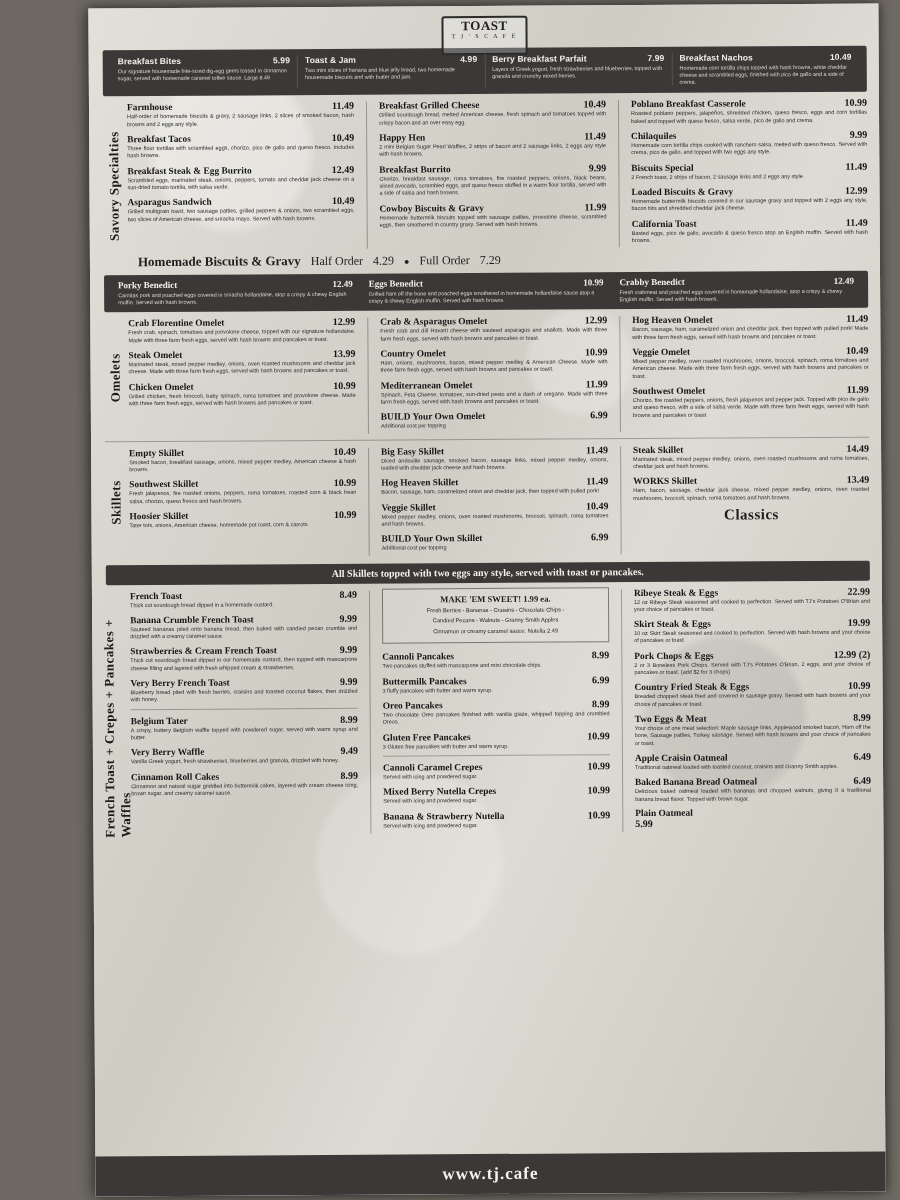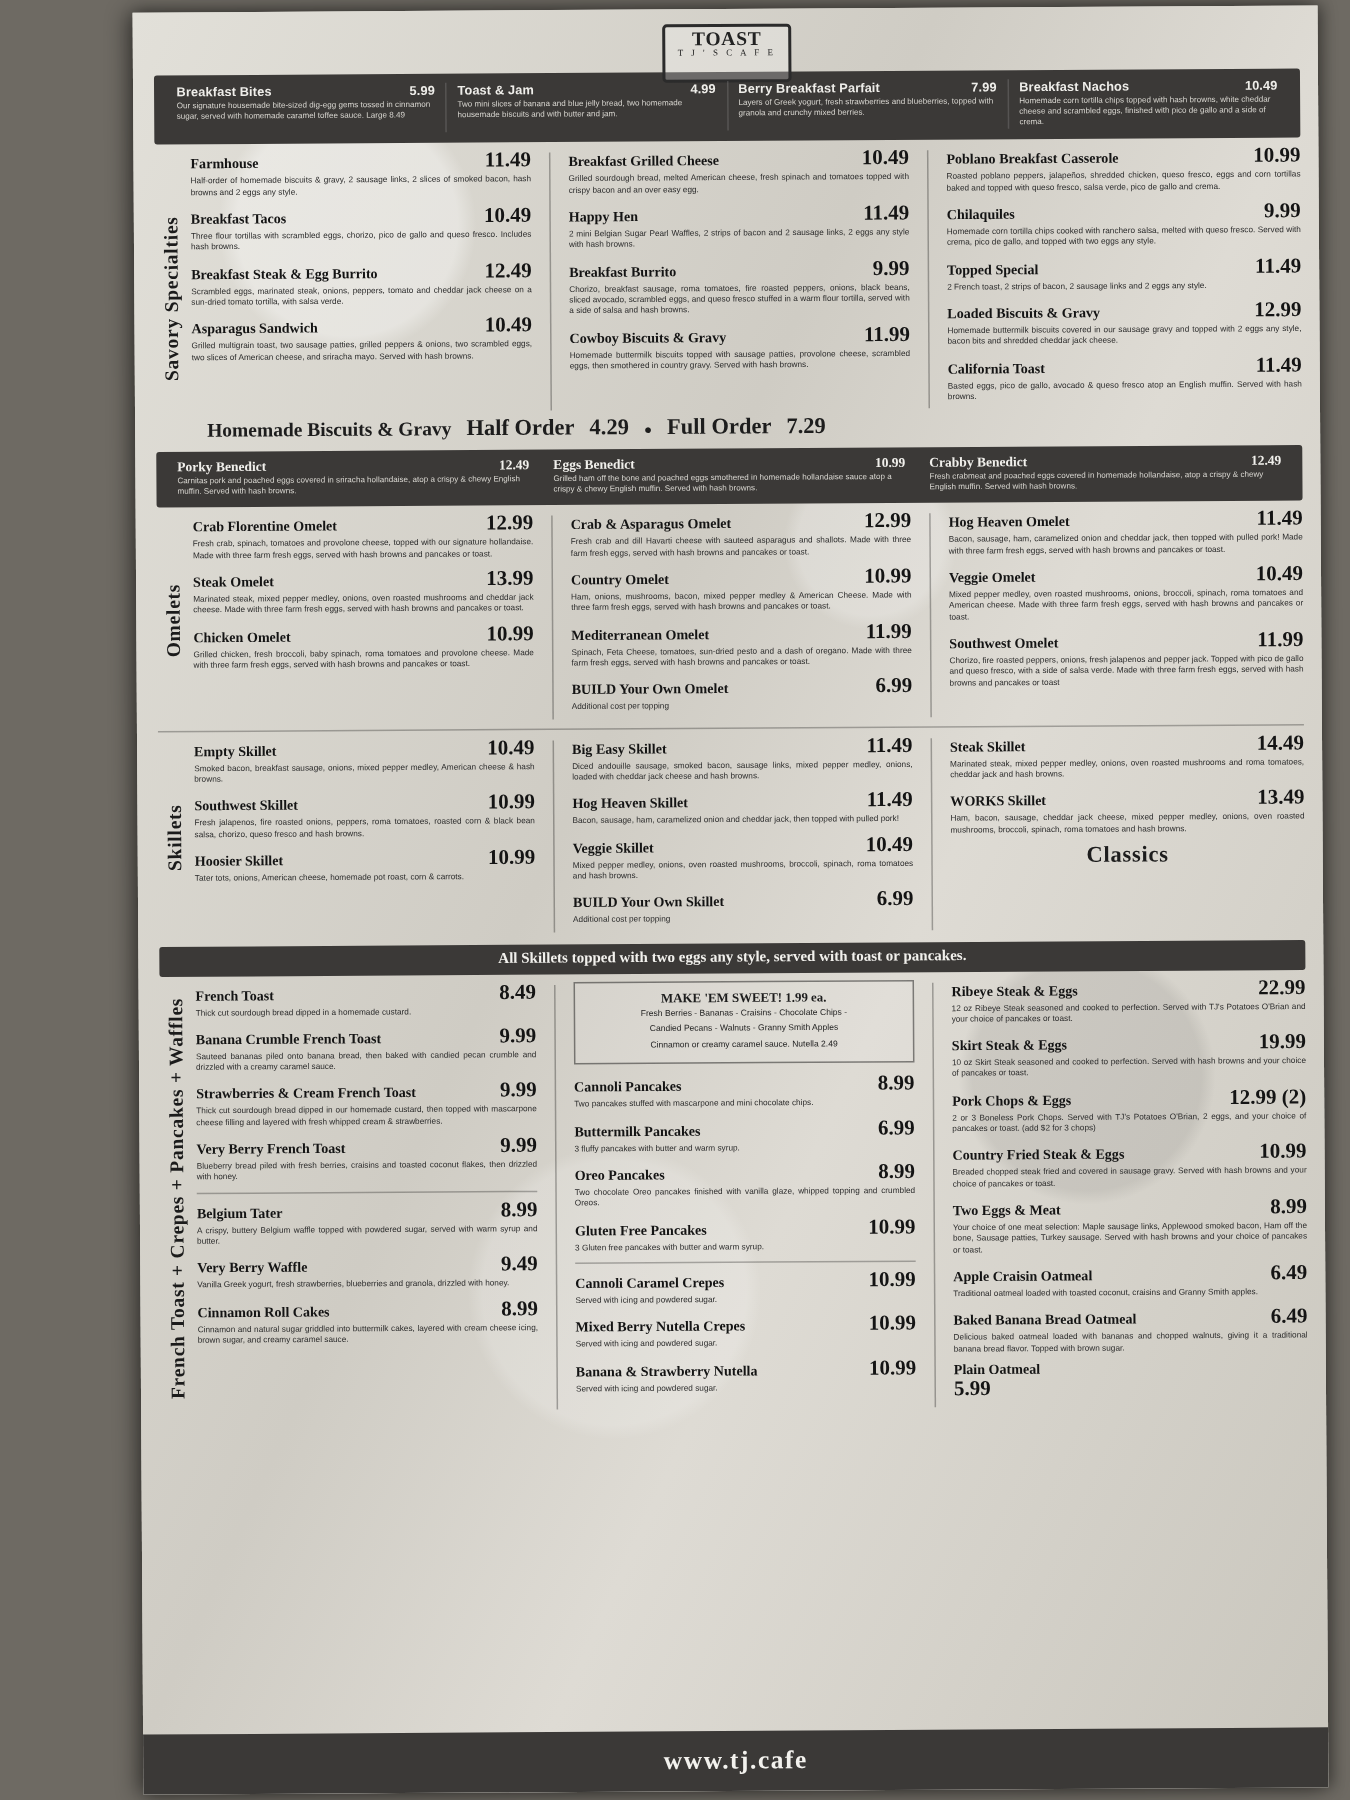--- a/index.html
+++ b/index.html
@@ -58,30 +58,30 @@
   .cols { display:flex; gap:10px; margin-left:24px; }
   .col { flex:1; }
   .col.wide { flex:1.04; }
 
   .item { margin-bottom:5px; }
   .item .h {
     display:flex; justify-content:space-between; align-items:baseline;
     font-family:"Liberation Serif", serif; font-weight:bold; font-size:9.4px; color:#141414;
   }
   .item .h .nm { padding-right:6px; }
-  .item .h .pr { font-size:14px; white-space:nowrap; }
+  .item .h .pr { font-size:10px; white-space:nowrap; }
   .item .d { font-size:5.5px; line-height:1.33; color:#2b2b2b; margin-top:1px; text-align:justify; }
 
   .rule { height:1px; background:rgba(0,0,0,.28); margin:4px 0 5px; }
   .vline { width:1px; background:rgba(0,0,0,.3); margin:2px 2px; }
 
   
   .biscuits { display:flex; align-items:baseline; gap:10px; margin:2px 0 0 24px; }
   .biscuits .ttl { font-family:"Liberation Serif", serif; font-weight:bold; font-size:13px;margin-left:10px; }
-  .biscuits .opt { font-family:"Liberation Serif", serif; font-weight:bold; font-size:15px; }
+  .biscuits .opt { font-family:"Liberation Serif", serif; font-weight:normal; font-size:12px; }
   .biscuits .dot { font-size:9px; }
 
   
   .band2 {
     background:#3b3937; color:#f1f0ec; display:flex; margin-top:5px; padding:5px 6px 6px; border-radius:2px;
   }
   .band2 .cell { flex:1; padding:0 8px; }
   .band2 .t { display:flex; justify-content:space-between; font-family:"Liberation Serif",serif; font-weight:bold; font-size:9px; }
   .band2 .d { font-size:5.4px; line-height:1.32; margin-top:2px; color:#d9d7d1; }
 
@@ -231,21 +231,21 @@
         </div>
         <div class="item">
           <div class="h">
                 <span class="nm">Chilaquiles</span>
                 <span class="pr">9.99</span>
               </div>
           <div class="d">Homemade corn tortilla chips cooked with ranchero salsa, melted with queso fresco. Served with crema, pico de gallo, and topped with two eggs any style.</div>
         </div>
         <div class="item">
           <div class="h">
-                <span class="nm">Topped Special</span>
+                <span class="nm">Biscuits Special</span>
                 <span class="pr">11.49</span>
               </div>
           <div class="d">2 French toast, 2 strips of bacon, 2 sausage links and 2 eggs any style.</div>
         </div>
         <div class="item">
           <div class="h">
                 <span class="nm">Loaded Biscuits &amp; Gravy</span>
                 <span class="pr">12.99</span>
               </div>
           <div class="d">Homemade buttermilk biscuits covered in our sausage gravy and topped with 2 eggs any style, bacon bits and shredded cheddar jack cheese.</div>

